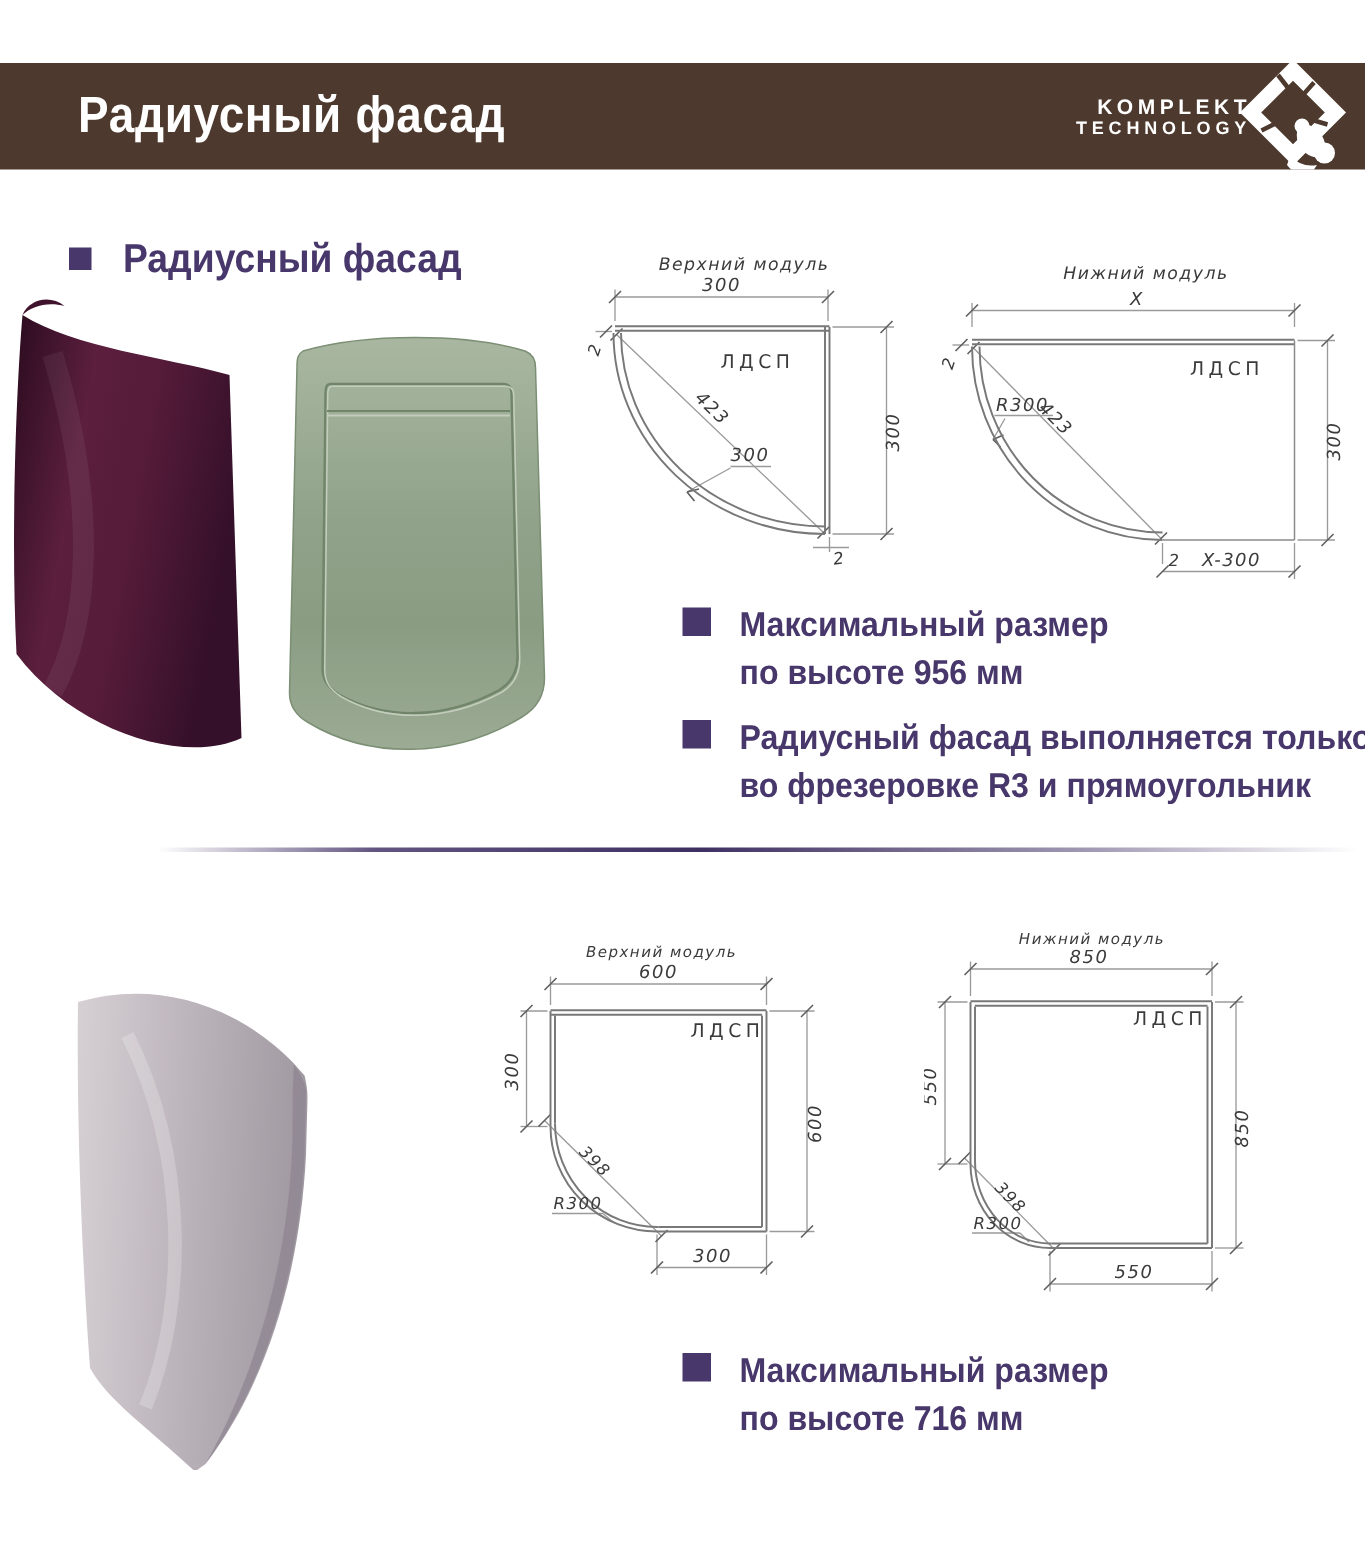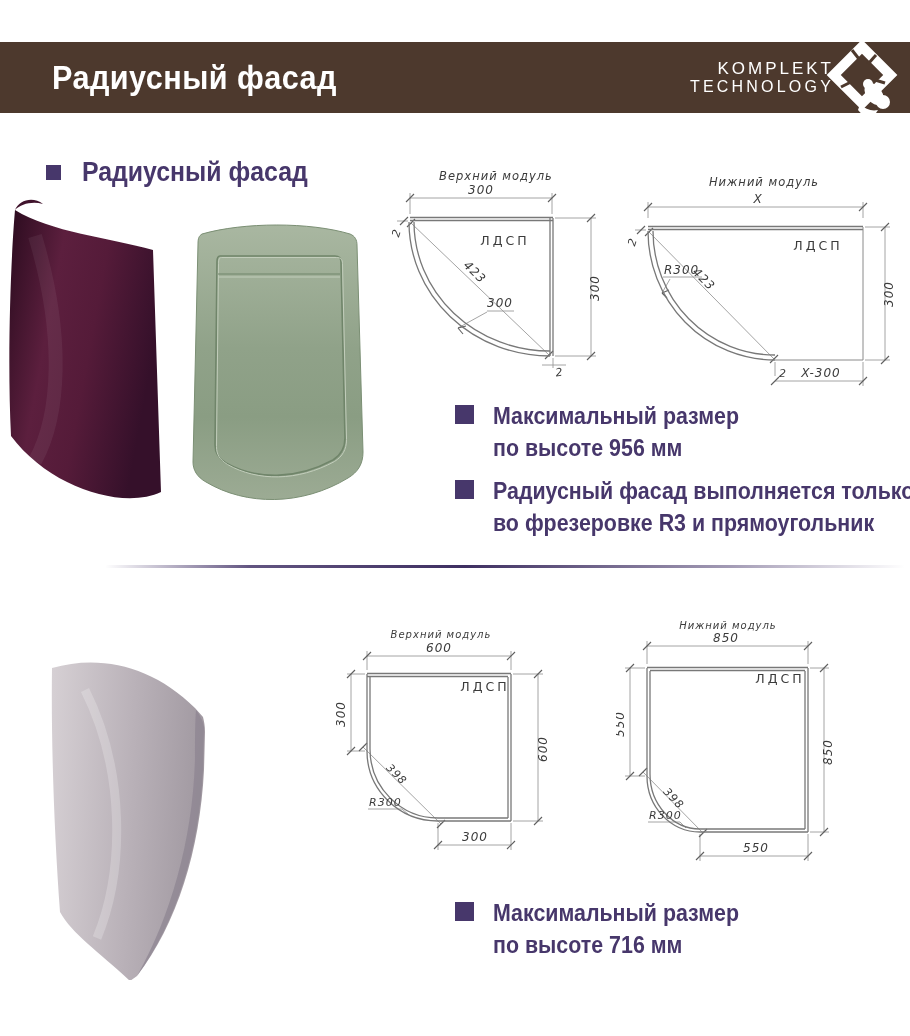--- a/index.html
+++ b/index.html
@@ -5,22 +5,22 @@
   html,body{margin:0;padding:0;background:#fff;}
   .page{position:relative;width:910px;height:1036px;background:#fff;overflow:hidden;
         font-family:"Liberation Sans",sans-serif;}
   
   .header{position:absolute;left:0;top:42px;width:910px;height:71px;background:#4d392d;
           display:flex;align-items:center;}
   .header-title{color:#fff;font-size:34px;font-weight:700;margin-left:52px;white-space:nowrap;
                 transform:scaleX(.9);transform-origin:left center;letter-spacing:.5px;}
   .logo{position:absolute;right:8px;top:0;height:71px;display:flex;align-items:center;}
   .logo-text{text-align:right;color:#fff;line-height:1.15;margin-right:-12px;position:relative;z-index:1;}
-  .logo-line1{font-size:17px;font-weight:400;letter-spacing:3px;}
-  .logo-line2{font-size:16px;font-weight:400;letter-spacing:3.2px;}
+  .logo-line1{font-size:14px;font-weight:700;letter-spacing:3px;}
+  .logo-line2{font-size:12px;font-weight:700;letter-spacing:3.2px;}
   
   .section-head{position:absolute;left:46px;display:flex;align-items:center;gap:21px;height:40px;}
   .sq{width:15px;height:15px;background:#47376b;flex:none;}
   .htxt{font-size:27px;font-weight:700;color:#47376b;white-space:nowrap;
         transform:scaleX(.92);transform-origin:left center;}
   
   .bullets{position:absolute;display:flex;flex-direction:column;gap:11px;}
   .bullet{display:flex;gap:19px;}
   .bsq{width:19px;height:19px;background:#47376b;margin-top:5px;flex:none;}
   .btxt{display:flex;flex-direction:column;font-size:23px;font-weight:700;color:#47376b;

